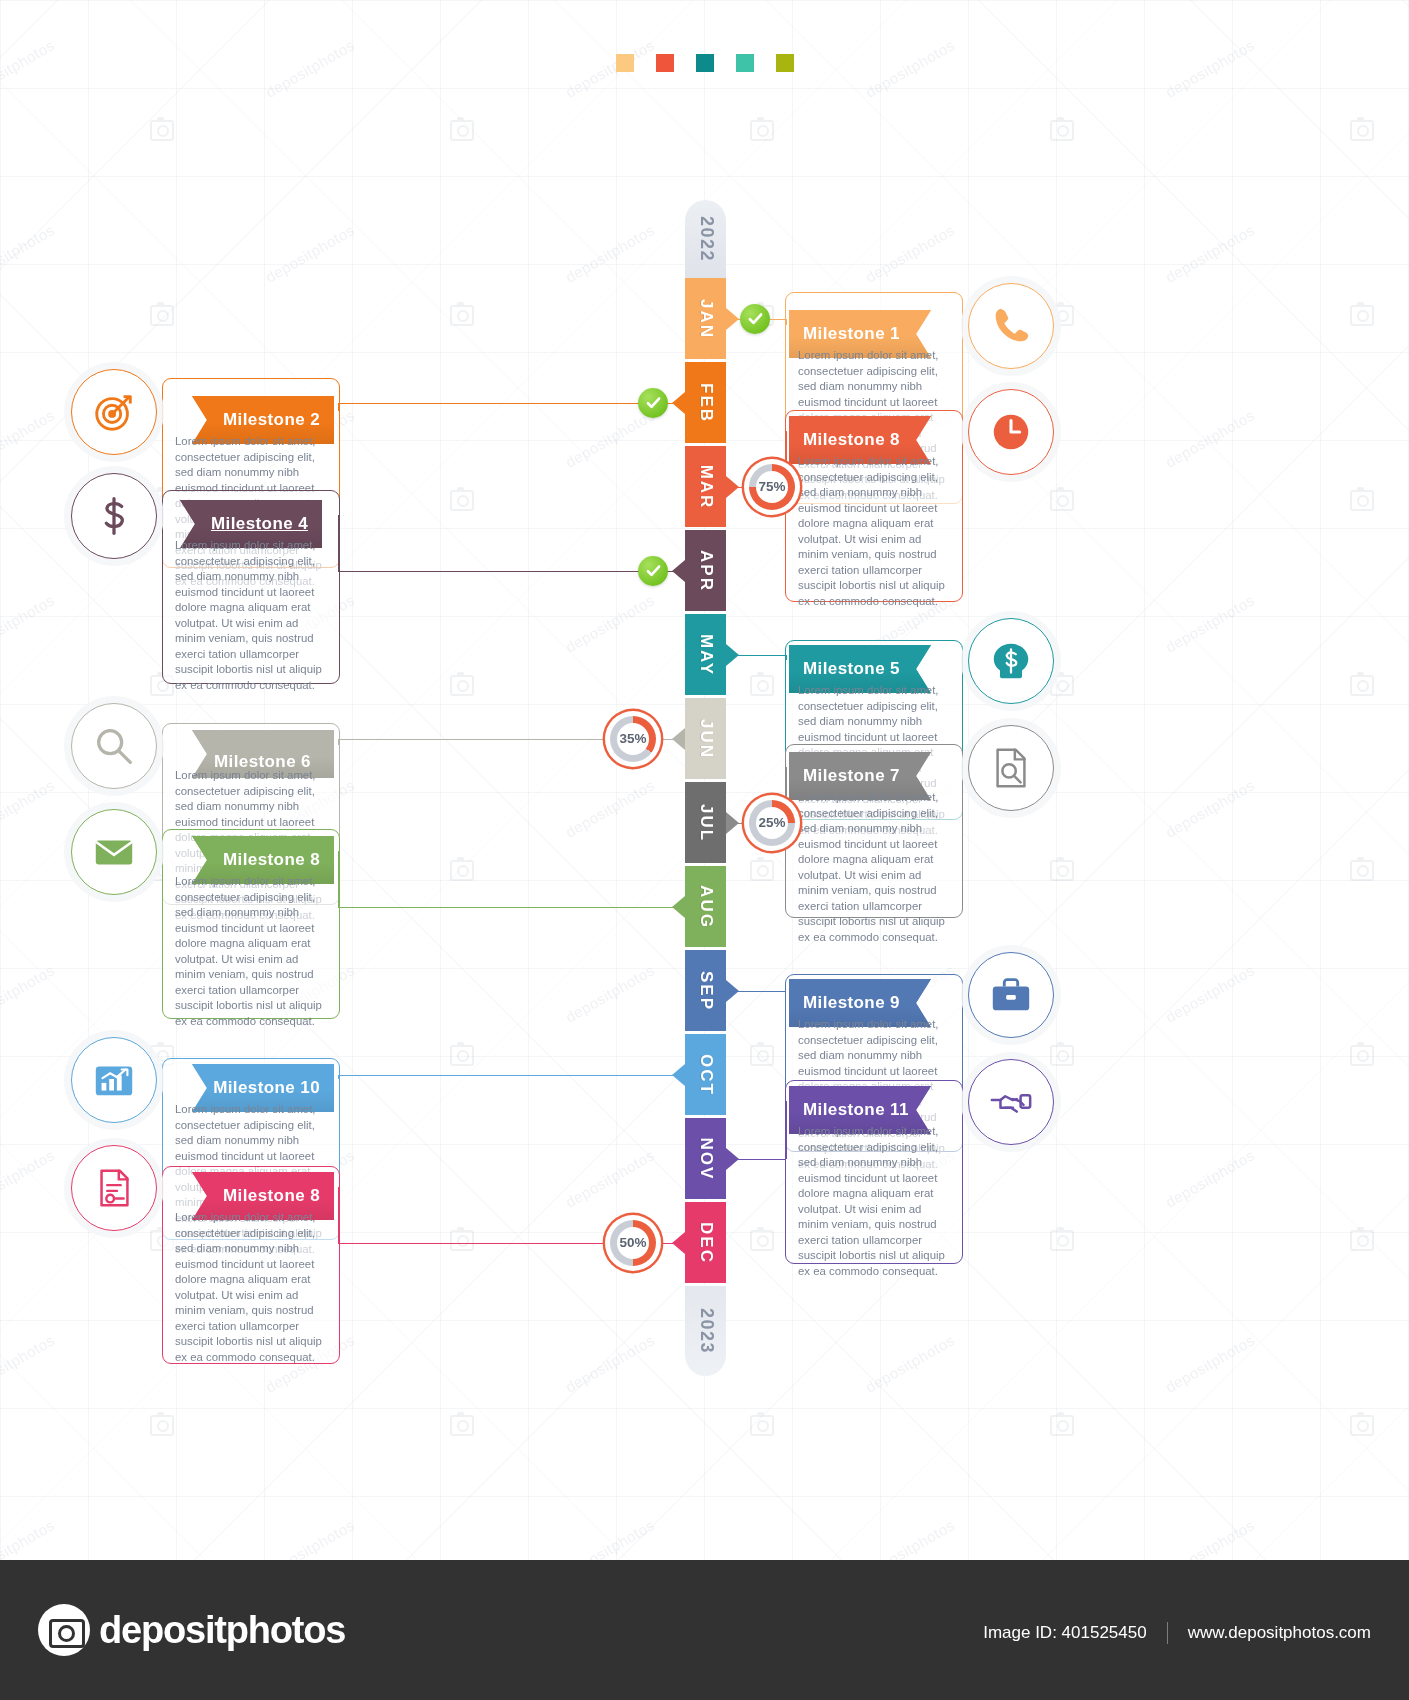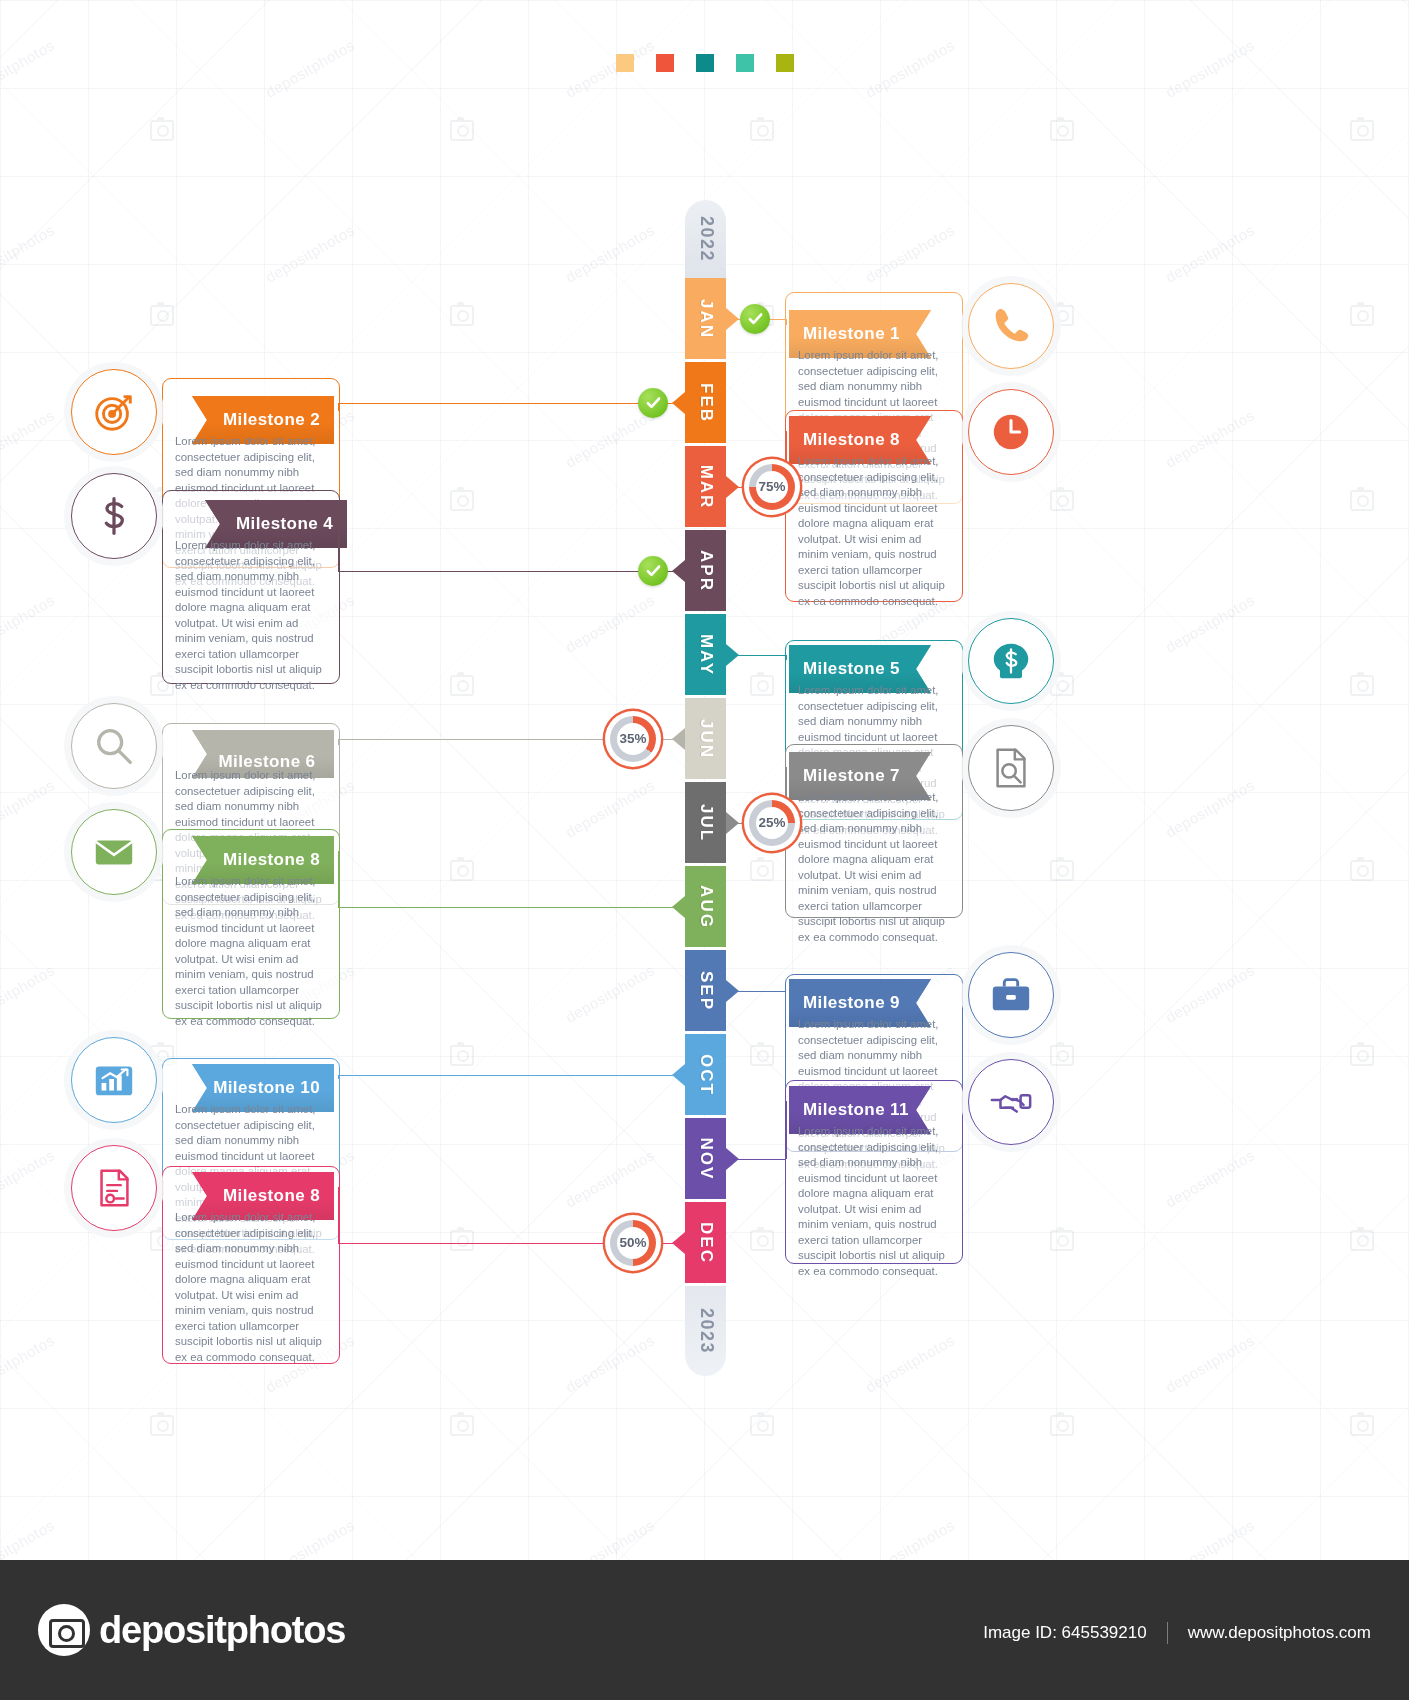--- a/index.html
+++ b/index.html
@@ -310,21 +310,21 @@
         <svg class="icoglyph" viewBox="0 0 48 48">
           <circle cx="24" cy="24" r="18" fill="#ec5f3e"></circle>
           <path d="M24 24V12M24 24h9" stroke="#fff" stroke-width="3.2" stroke-linecap="round"></path>
         </svg>
       </div>
       <div class="conn" style="background: rgb(236, 95, 62); height: 1.6px; left: 738px; width: 47px; top: 486.5px;"></div>
       <div class="conn" style="background: rgb(236, 95, 62); width: 1.6px; left: 785px; top: 431px; height: 55.5px;"></div>
     </div>
     <div class="card">
       <div class="box" style="left: 162px; top: 490px; width: 176px; height: 192px; border-color: rgb(107, 74, 92);"></div>
-      <div class="ribbon" style="left: 205px; top: 500px; width: 142px; background: linear-gradient(rgb(107, 74, 92) 0%, rgb(107, 74, 92) 55%, rgba(0, 0, 0, 0.08) 100%) rgb(107, 74, 92); justify-content: flex-end; padding: 0px 14px 0px 22px; box-sizing: border-box; clip-path: polygon(0px 0px, 100% 0px, 100% 100%, 0px 100%, 15px 50%);">
+      <div class="ribbon" style="left: 180px; top: 500px; width: 142px; background: linear-gradient(rgb(107, 74, 92) 0%, rgb(107, 74, 92) 55%, rgba(0, 0, 0, 0.08) 100%) rgb(107, 74, 92); justify-content: flex-end; padding: 0px 14px 0px 22px; box-sizing: border-box; clip-path: polygon(0px 0px, 100% 0px, 100% 100%, 0px 100%, 15px 50%); text-decoration: underline;">
         <span class="txt">Milestone 4</span>
       </div>
       <div class="body" style="left: 175px; top: 538px; width: 150px;">Lorem ipsum dolor sit amet, consectetuer adipiscing elit, sed diam nonummy nibh euismod tincidunt ut laoreet dolore magna aliquam erat volutpat. Ut wisi enim ad minim veniam, quis nostrud exerci tation ullamcorper suscipit lobortis nisl ut aliquip ex ea commodo consequat.</div>
       <div class="icocircle" style="left: 71px; top: 473px; border-color: rgb(107, 74, 92);">
         <svg class="icoglyph" viewBox="0 0 48 48" fill="none" stroke="#6b4a5c" stroke-width="3.4" stroke-linecap="round">
           <path d="M32 14c-2.5-2.5-7-3.5-11-2.5-4.5 1-6 6-2 8.5 3 2 9 2.5 12 5 3.5 3 1 8.5-4 9.5-4.5 1-9-.5-11-3"></path>
           <path d="M24 6v36"></path>
         </svg>
       </div>
       <div class="conn" style="background: rgb(107, 74, 92); height: 1.6px; left: 338px; width: 335px; top: 570.5px;"></div>
@@ -341,21 +341,21 @@
           <path fill="#1e9aa0" d="M24 6c-10 0-18 7-18 16 0 5 2.5 9 6.5 12v6c0 1 .8 2 2 2h19c1 0 2-1 2-2v-6c4-3 6.5-7 6.5-12 0-9-8-16-18-16z"></path>
           <path d="M29 17c-2-2-6-2.5-8-1-2.5 2-1 4.5 1.5 5.5 3 1 7 1.5 7 4.5 0 2.5-4 3.5-7 2.5-1.5-.5-2.5-1.5-3-2.5" stroke="#fff" stroke-width="2.4" fill="none" stroke-linecap="round"></path>
           <path d="M24 12v24" stroke="#fff" stroke-width="2.4" stroke-linecap="round"></path>
         </svg>
       </div>
       <div class="conn" style="background: rgb(30, 154, 160); height: 1.6px; left: 738px; width: 47px; top: 654.5px;"></div>
       <div class="conn" style="background: rgb(30, 154, 160); width: 1.6px; left: 785px; top: 654.5px; height: 5.5px;"></div>
     </div>
     <div class="card">
       <div class="box" style="left: 162px; top: 723px; width: 176px; height: 180px; border-color: rgb(182, 181, 171);"></div>
-      <div class="ribbon" style="left: 192px; top: 730px; width: 142px; background: linear-gradient(rgb(182, 181, 171) 0%, rgb(182, 181, 171) 55%, rgba(0, 0, 0, 0.08) 100%) rgb(182, 181, 171); justify-content: center; padding: 16px 14px 0px 22px; box-sizing: border-box; clip-path: polygon(0px 0px, 100% 0px, 100% 100%, 0px 100%, 15px 50%);">
+      <div class="ribbon" style="left: 192px; top: 730px; width: 142px; background: linear-gradient(rgb(182, 181, 171) 0%, rgb(182, 181, 171) 55%, rgba(0, 0, 0, 0.08) 100%) rgb(182, 181, 171); justify-content: flex-start; padding: 16px 14px 0px 22px; box-sizing: border-box; clip-path: polygon(0px 0px, 100% 0px, 100% 100%, 0px 100%, 15px 50%);">
         <span class="txt">Milestone 6</span>
       </div>
       <div class="body" style="left: 175px; top: 768px; width: 150px;">Lorem ipsum dolor sit amet, consectetuer adipiscing elit, sed diam nonummy nibh euismod tincidunt ut laoreet dolore magna aliquam erat volutpat. Ut wisi enim ad minim veniam, quis nostrud exerci tation ullamcorper suscipit lobortis nisl ut aliquip ex ea commodo consequat.</div>
       <div class="icocircle" style="left: 71px; top: 703px; border-color: rgb(182, 181, 171);">
         <svg class="icoglyph" viewBox="0 0 48 48" fill="none" stroke="#b6b5ab" stroke-width="3.4" stroke-linecap="round">
           <circle cx="20" cy="20" r="12"></circle>
           <path d="M29 29l12 12"></path>
         </svg>
       </div>
       <div class="conn" style="background: rgb(182, 181, 171); height: 1.6px; left: 338px; width: 335px; top: 738.5px;"></div>
@@ -501,17 +501,17 @@
       <span class="val">50%</span>
     </div>
   </div>
 
 <div id="footer">
   <div id="logo">
     <div id="logomark"></div>
     <div id="logotext">depositphotos</div>
   </div>
   <div id="fmeta">
-    <span>Image ID: 645539210</span>
+    <span>Image ID: 401525450</span>
     <span id="fdiv"></span>
     <span>www.depositphotos.com</span>
   </div>
 </div>
 
 </body></html>

